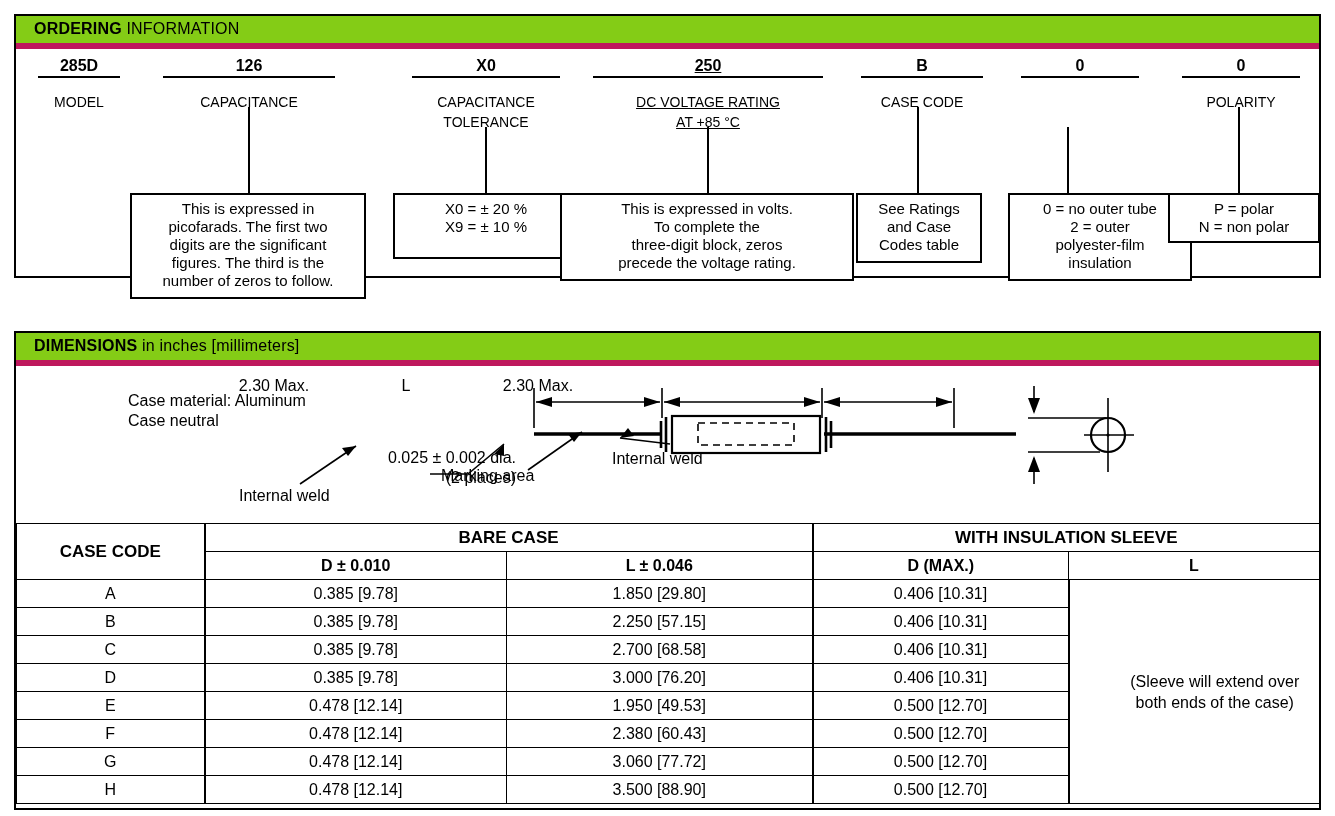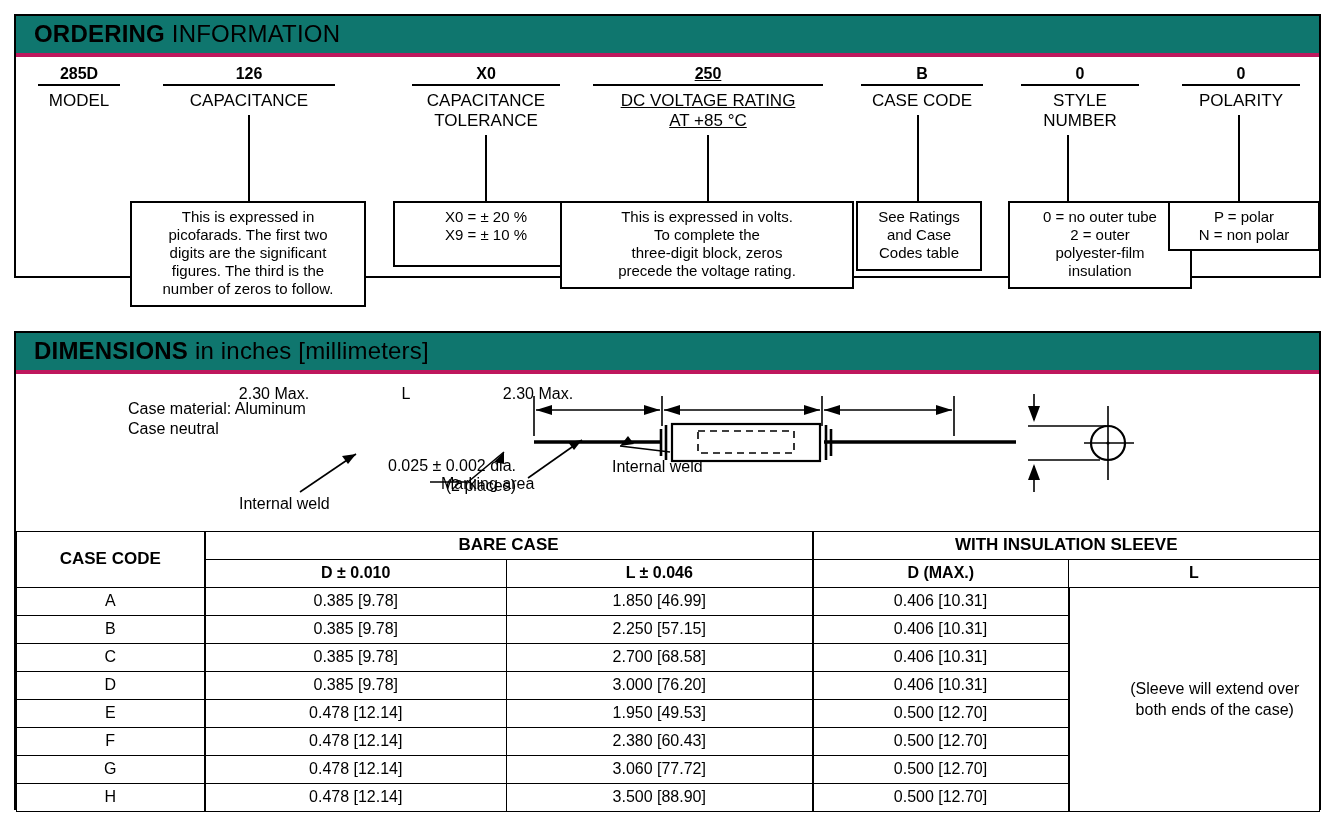--- a/index.html
+++ b/index.html
@@ -18,25 +18,25 @@
   }
 
   
   .panel {
     position: absolute;
     border: 2px solid #000000;
     box-sizing: border-box;
     background: #ffffff;
   }
   .panel-header {
-    background: #0f766e;
-    border-bottom: 4px solid #be185d;
+    background: #84cc16;
+    border-bottom: 6px solid #be185d;
     box-sizing: border-box;
     padding: 4px 0 5px 18px;
-    font-size: 24px;
+    font-size: 16px;
     letter-spacing: 0.2px;
     line-height: 1.15;
     white-space: nowrap;
   }
   .panel-header .strong { font-weight: bold; }
   .panel-header .light  { font-weight: normal; }
 
   
   #ordering-panel { left: 14px; top: 14px; width: 1307px; height: 264px; }
   #ordering-body  { position: relative; width: 100%; height: 226px; }
@@ -50,23 +50,23 @@
     font-size: 16px;
     font-weight: bold;
     line-height: 18px;
     height: 19px;
   }
   .order-rule {
     border-bottom: 2px solid #000000;
     margin: 0 auto;
   }
   .order-label {
-    font-size: 17px;
+    font-size: 14px;
     line-height: 20px;
-    padding-top: 5px;
+    padding-top: 14px;
     white-space: pre-line;
   }
   .order-stem {
     position: absolute;
     width: 0;
     border-left: 2px solid #000000;
   }
   .order-note {
     position: absolute;
     border: 2px solid #000000;
@@ -178,22 +178,20 @@
       <div class="order-label">CASE CODE</div>
     </div>
     <div class="order-stem" style="left:901px; top:58px; height:86px;"></div>
     <div class="order-note" style="left:840px; top:144px; width:126px; height:70px;">See Ratings
 and Case
 Codes table</div>
 
     <div class="order-col" style="left:982px; width:164px;">
       <div class="order-code">0</div>
       <div class="order-rule" style="width:118px;"></div>
-      <div class="order-label">STYLE
-NUMBER</div>
     </div>
     <div class="order-stem" style="left:1051px; top:78px; height:66px;"></div>
     <div class="order-note" style="left:960px; top:144px; width:184px; height:88px;margin-left:32px;">0 = no outer tube
 2 = outer
 polyester-film
 insulation</div>
 
     <div class="order-col" style="left:1150px; width:150px;">
       <div class="order-code">0</div>
       <div class="order-rule" style="width:118px;"></div>
@@ -328,21 +326,21 @@
           <th class="thick-left">D ± 0.010</th>
           <th>L ± 0.046</th>
           <th class="thick-left">D (MAX.)</th>
           <th>L</th>
         </tr>
       </thead>
       <tbody>
         <tr>
           <td>A</td>
           <td class="thick-left">0.385 [9.78]</td>
-          <td>1.850 [46.99]</td>
+          <td>1.850 [29.80]</td>
           <td class="thick-left">0.406 [10.31]</td>
           <td class="sleeve-note thick-left" rowspan="8">(Sleeve will extend over
 both ends of the case)</td>
         </tr>
         <tr>
           <td>B</td>
           <td class="thick-left">0.385 [9.78]</td>
           <td>2.250 [57.15]</td>
           <td class="thick-left">0.406 [10.31]</td>
         </tr>

